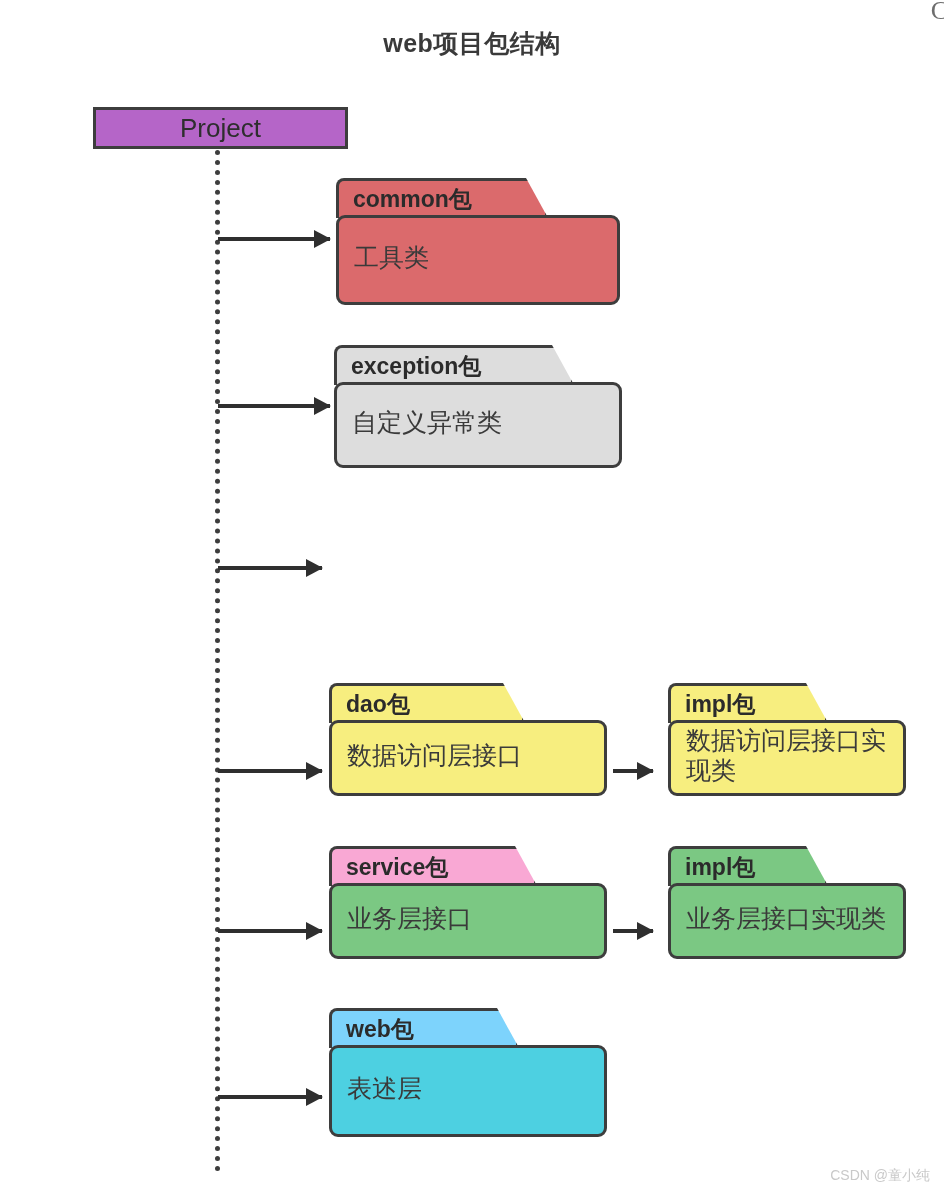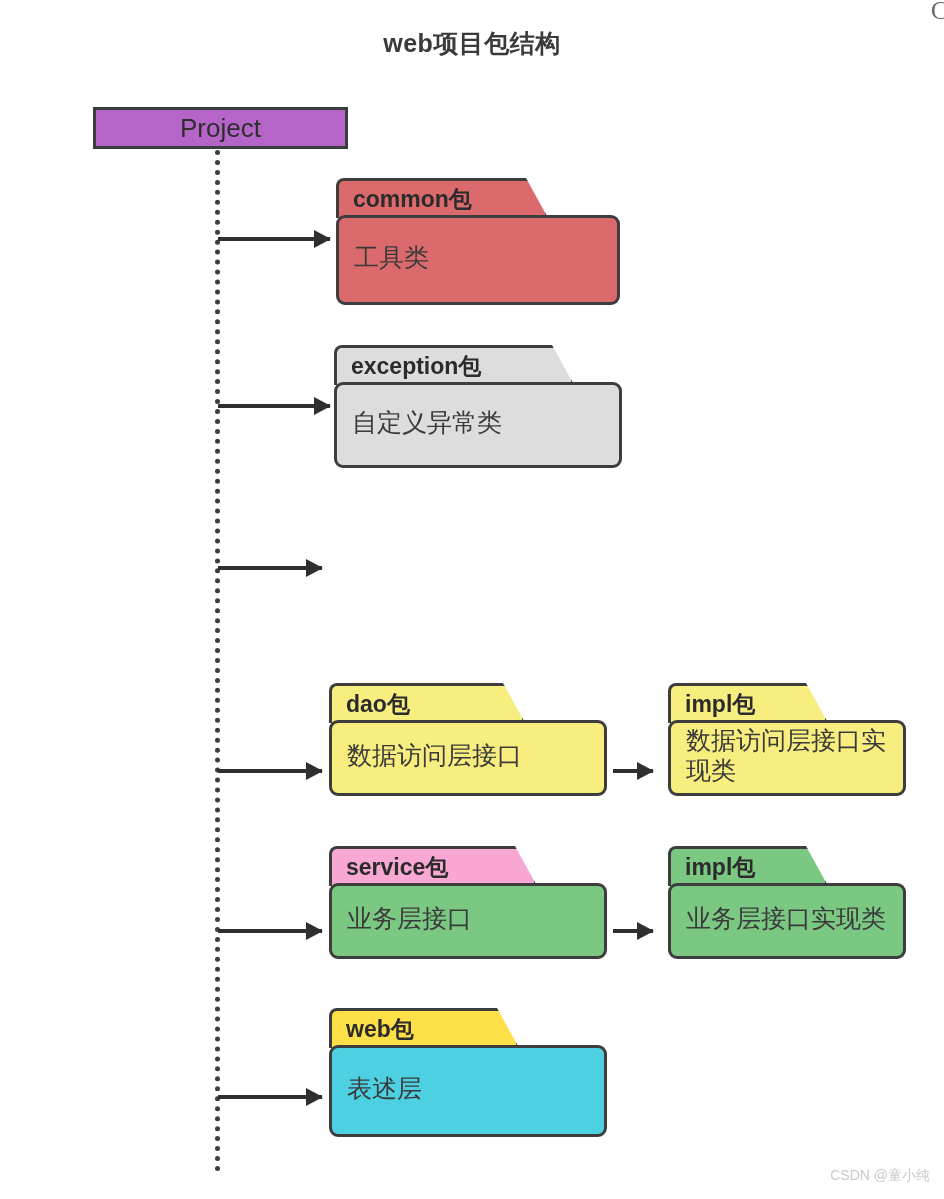--- a/index.html
+++ b/index.html
@@ -202,21 +202,21 @@
     <div class="folder-tab" style="width:160px; background:#7bc883;">
       <span>impl包</span>
     </div>
     <div class="folder-body" style="height:76px; background:#7bc883;">
       <span>业务层接口实现类</span>
     </div>
   </div>
 
   <div class="connector" style="left:218px; top:1095px; width:104px;"></div>
   <div class="folder" style="left:329px; top:1008px; width:278px;">
-    <div class="folder-tab" style="width:190px; background:#fde047;">
+    <div class="folder-tab" style="width:190px; background:#7dd3fc;">
       <span>web包</span>
     </div>
     <div class="folder-body" style="height:92px; background:#4dd0e1;align-items:center;">
       <span>表述层</span>
     </div>
   </div>
 
   <div id="watermark">CSDN @童小纯</div>
 
 </div>

